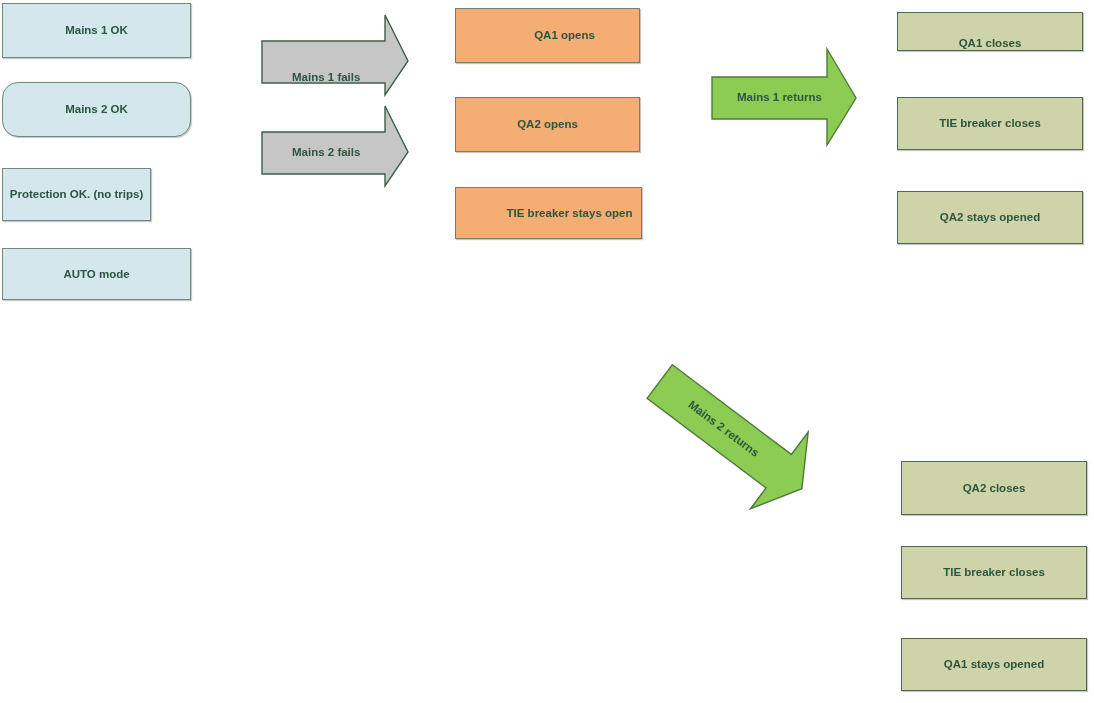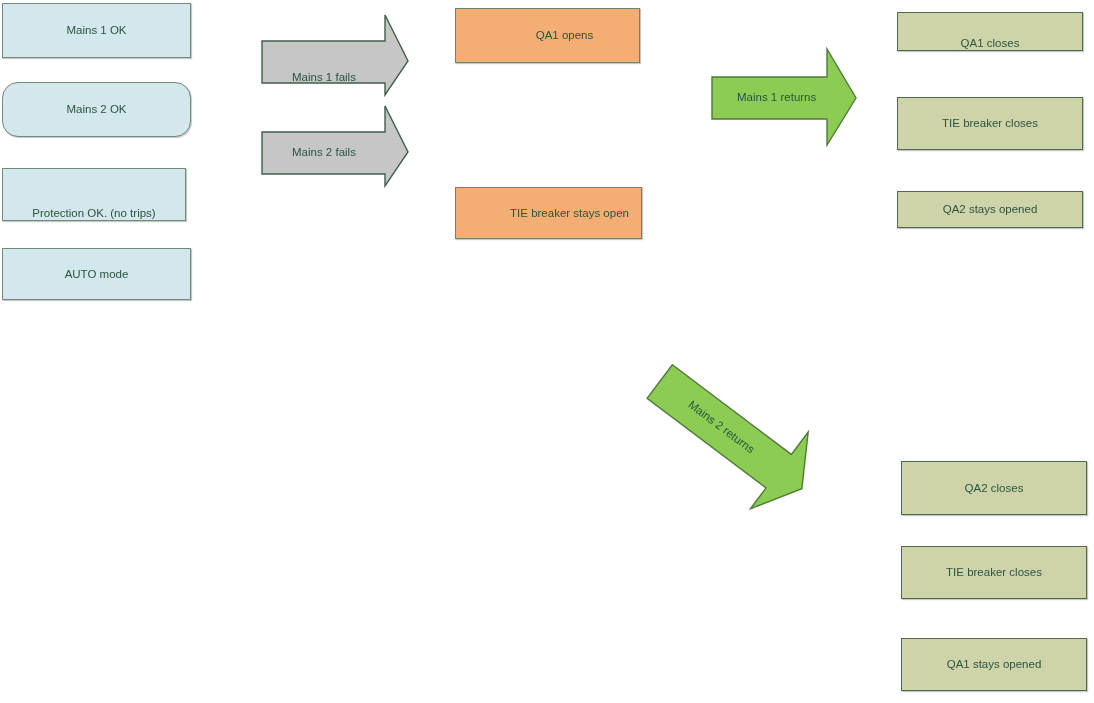--- a/index.html
+++ b/index.html
@@ -14,20 +14,21 @@
     position: relative;
     overflow: hidden;
     font-family: "Liberation Sans", sans-serif;
   }
   #canvas {
     position: absolute;
     left: 0;
     top: 0;
     width: 1094px;
     height: 703px;
+    font-weight: bold;
   }
   .node {
     position: absolute;
     box-sizing: border-box;
     display: flex;
     align-items: center;
     justify-content: center;
     text-align: center;
     font-family: "Liberation Sans", sans-serif;
     font-size: 11.5px;
@@ -68,21 +69,21 @@
 <div id="canvas">
 
   <div class="node blue" style="left:2px;  top:3px;   width:189px; height:55px;">
     <span>Mains 1 OK</span>
   </div>
 
   <div class="node blue" style="left:2px;  top:82px;  width:189px; height:55px;border-radius:16px;">
     <span>Mains 2 OK</span>
   </div>
 
-  <div class="node blue" style="left:2px;  top:168px; width:184px; height:53px;align-items:flex-end;">
+  <div class="node blue" style="left:2px;  top:168px; width:149px; height:53px;">
     <span>Protection OK. (no trips)</span>
   </div>
 
   <div class="node blue" style="left:2px;  top:248px; width:189px; height:52px;">
     <span>AUTO mode</span>
   </div>
 
   <div class="arrow" style="left:261px; top:14px; width:148px; height:82px;">
     <svg width="148" height="82" viewBox="0 0 148 82">
       <polygon points="1,27 124,27 124,1 147,47 124,81 124,69 1,69" fill="#c6c6c6" stroke="#3f5f4a" stroke-width="1.4" stroke-linejoin="miter"></polygon>
@@ -94,41 +95,44 @@
     <svg width="148" height="82" viewBox="0 0 148 82">
       <polygon points="1,27 124,27 124,1 147,47 124,81 124,69 1,69" fill="#c6c6c6" stroke="#3f5f4a" stroke-width="1.4" stroke-linejoin="miter"></polygon>
     </svg>
     <span class="arrow-label" style="left:31px; top:41px;">Mains 2 fails</span>
   </div>
 
   <div class="node orange" style="left:455px; top:8px;  width:185px; height:55px;padding-left:40px;">
     <span>QA1 opens</span>
   </div>
 
+  <div class="node orange" style="left:455px; top:97px; width:185px; height:55px;">
+    <span>QA2 opens</span>
+  </div>
 
   <div class="node orange" style="left:455px; top:187px; width:187px; height:52px;padding-left:48px;">
     <span>TIE breaker stays open</span>
   </div>
 
   <div class="arrow" style="left:711px; top:48px; width:146px; height:98px;">
     <svg width="146" height="98" viewBox="0 0 146 98">
       <polygon points="1,29 116,29 116,1 145,50 116,97 116,71 1,71" fill="#8dcc52" stroke="#4f7a3a" stroke-width="1.4" stroke-linejoin="miter"></polygon>
     </svg>
     <span class="arrow-label" style="left:26px; top:43px;">Mains 1 returns</span>
   </div>
 
   <div class="node khaki" style="left:897px; top:12px;  width:186px; height:39px;align-items:flex-end;">
     <span>QA1 closes</span>
   </div>
 
   <div class="node khaki" style="left:897px; top:97px;  width:186px; height:53px;">
     <span>TIE breaker closes</span>
   </div>
 
-  <div class="node khaki" style="left:897px; top:191px; width:186px; height:37px;">
+  <div class="node khaki" style="left:897px; top:191px; width:186px; height:53px;">
     <span>QA2 stays opened</span>
   </div>
 
   <div class="rot-wrap" style="left:689px; top:341px; transform: rotate(37deg);">
     <div class="arrow" style="left:0; top:0; width:180px; height:98px; position:relative;">
       <svg width="180" height="98" viewBox="0 0 180 98">
         <polygon points="1,29 150,29 150,1 179,50 150,97 150,71 1,71" fill="#8dcc52" stroke="#4f7a3a" stroke-width="1.4" stroke-linejoin="miter"></polygon>
       </svg>
       <span class="arrow-label" style="left:38px; top:43px;">Mains 2 returns</span>
     </div>

